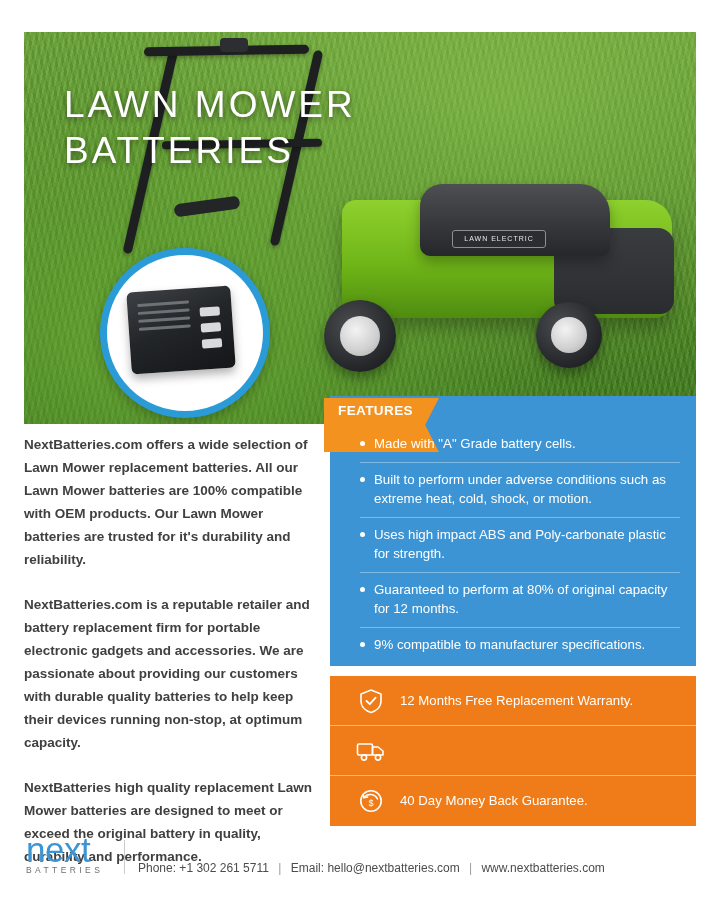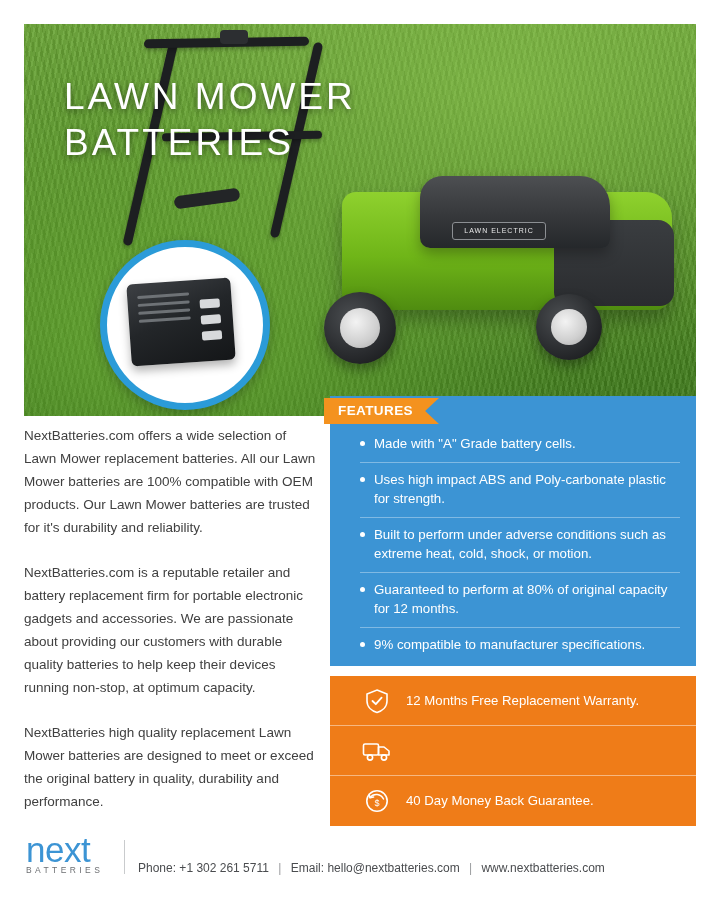--- a/index.html
+++ b/index.html
@@ -18,21 +18,21 @@
     position: relative;
     width: 720px;
     height: 900px;
     background: #ffffff;
   }
 
   
   .hero {
     position: absolute;
     left: 24px;
-    top: 24px;
+    top: 32px;
     width: 672px;
     height: 392px;
     overflow: hidden;
     background: #404040;
   }
   .hero-grass {
     position: absolute;
     inset: 0;
     background:
       repeating-linear-gradient(102deg, rgba(255,255,255,0.05) 0 2px, rgba(0,0,0,0.05) 2px 5px),
@@ -193,37 +193,37 @@
   
   .copy {
     position: absolute;
     left: 24px;
     top: 424px;
     width: 296px;
     font-size: 13.5px;
     line-height: 23px;
     color: #404040;
   }
-  .copy p { margin: 0 0 22px 0; }
+  .copy p { margin: 9px 0 22px 0; font-weight: bold; }
 
   
   .features {
     position: absolute;
     left: 330px;
     top: 396px;
     width: 366px;
     height: 270px;
     background: #3c94d4;
   }
   .features-ribbon {
     position: absolute;
     left: -6px;
     top: 2px;
-    height: 26px;
-    padding: 0 26px 0 14px;
+    height: 38px;
+    padding: 0 26px 16px 14px;
     background: #f4921f;
     color: #ffffff;
     font-size: 13.5px;
     font-weight: bold;
     letter-spacing: 0.4px;
     line-height: 26px;
     clip-path: polygon(0 0, 100% 0, 88% 50%, 100% 100%, 0 100%);
   }
   .features ul {
     margin: 0;
@@ -257,21 +257,21 @@
     left: 330px;
     top: 676px;
     width: 366px;
     height: 150px;
     background: #ef7c18;
   }
   .perk {
     display: flex;
     align-items: center;
     height: 50px;
-    padding: 0 14px 0 30px;
+    padding: 0 14px 0 24px;
     box-sizing: border-box;
     border-bottom: 1px solid rgba(255,255,255,0.45);
     color: #ffffff;
     font-size: 13.2px;
     line-height: 18px;
   }
   .perk:last-child { border-bottom: none; }
   .perk-icon {
     width: 34px;
     flex: 0 0 34px;
@@ -366,22 +366,22 @@
   <div class="copy">
     <p>NextBatteries.com offers a wide selection of Lawn Mower replacement batteries. All our Lawn Mower batteries are 100% compatible with OEM products. Our Lawn Mower batteries are trusted for it's durability and reliability.</p>
     <p>NextBatteries.com is a reputable retailer and battery replacement firm for portable electronic gadgets and accessories. We are passionate about providing our customers with durable quality batteries to help keep their devices running non-stop, at optimum capacity.</p>
     <p>NextBatteries high quality replacement Lawn Mower batteries are designed to meet or exceed the original battery in quality, durability and performance.</p>
   </div>
 
   <div class="features">
     <div class="features-ribbon">FEATURES</div>
     <ul>
       <li>Made with "A" Grade battery cells.</li>
+      <li>Built to perform under adverse conditions such as extreme heat, cold, shock, or motion.</li>
       <li>Uses high impact ABS and Poly-carbonate plastic for strength.</li>
-      <li>Built to perform under adverse conditions such as extreme heat, cold, shock, or motion.</li>
       <li>Guaranteed to perform at 80% of original capacity for 12 months.</li>
       <li>9% compatible to manufacturer specifications.</li>
     </ul>
   </div>
 
   <div class="perks">
 
     <div class="perk">
       <span class="perk-icon">
         <svg width="26" height="26" viewBox="0 0 26 26" aria-hidden="true">

